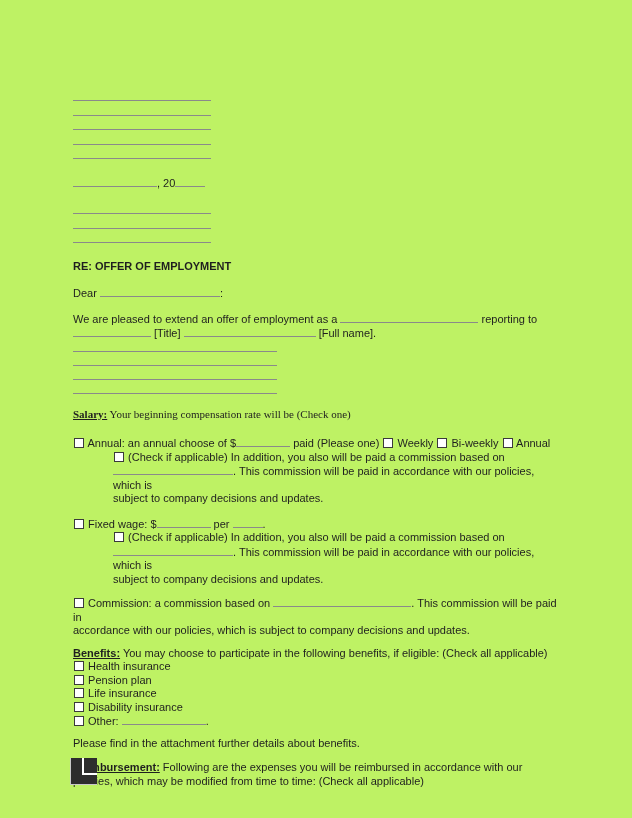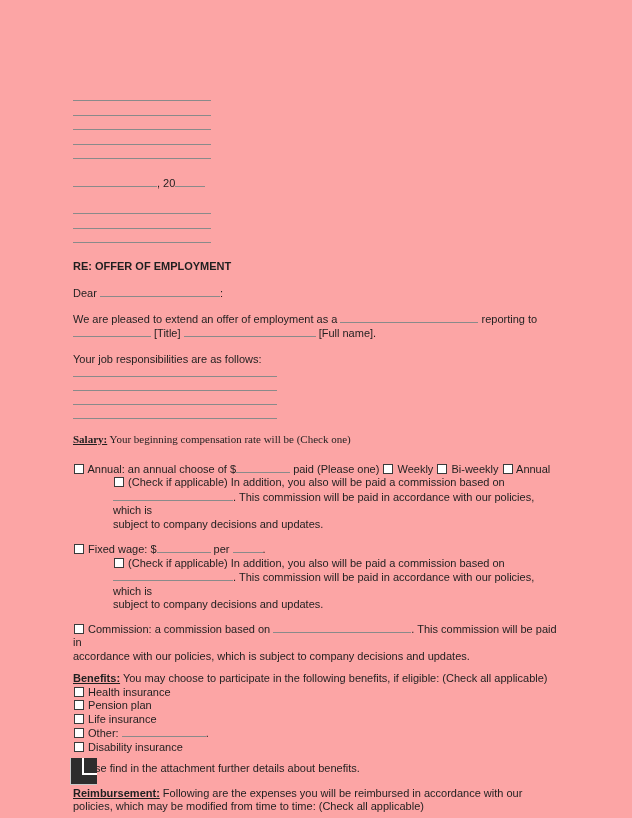--- a/index.html
+++ b/index.html
@@ -1,20 +1,20 @@
 <!DOCTYPE html>
 <html><head>
 <meta charset="utf-8">
 <style>
   html, body { margin: 0; padding: 0; background: #ffffff; }
   .page {
     position: relative;
     width: 632px;
     height: 818px;
-    background: #fca5a5;
+    background: #bef264;
     font-family: "Liberation Sans", "DejaVu Sans", sans-serif;
     font-size: 11px;
     color: #1f1f1f;
     overflow: hidden;
   }
   .content {
     position: absolute;
     left: 73px;
     top: 90px;
     width: 487px;
@@ -98,21 +98,20 @@
 
     <div class="line subject">RE: OFFER OF EMPLOYMENT</div>
 
     <div class="line salutation"><span>Dear </span><span class="blank" style="width: 120px;"></span><span>:</span></div>
 
     <div class="intro">
       <div class="line"><span>We are pleased to extend an offer of employment as a </span><span class="blank" style="width: 138px;"></span><span> reporting to</span></div>
       <div class="line"><span class="blank" style="width: 78px;"></span><span> [Title] </span><span class="blank" style="width: 132px;"></span><span> [Full name].</span></div>
     </div>
 
-    <div class="line resp-label">Your job responsibilities are as follows:</div>
 
     <div class="resp-lines">
       <div class="line"><span class="blank" style="width: 204px;"></span></div>
       <div class="line"><span class="blank" style="width: 204px;"></span></div>
       <div class="line"><span class="blank" style="width: 204px;"></span></div>
       <div class="line"><span class="blank" style="width: 204px;"></span></div>
     </div>
 
     <div class="line salary-heading"><span class="hl">Salary:</span><span> Your beginning compensation rate will be (Check one)</span></div>
 
@@ -134,22 +133,22 @@
       <div class="line"><span class="cbx"></span><span> Commission: a commission based on </span><span class="blank" style="width: 138px;"></span><span>. This commission will be paid in</span></div>
       <div class="line"><span>accordance with our policies, which is subject to company decisions and updates.</span></div>
     </div>
 
     <div class="line benefits-heading"><span class="hl">Benefits:</span><span> You may choose to participate in the following benefits, if eligible: (Check all applicable)</span></div>
 
     <div>
       <div class="line"><span class="cbx"></span><span> Health insurance</span></div>
       <div class="line"><span class="cbx"></span><span> Pension plan</span></div>
       <div class="line"><span class="cbx"></span><span> Life insurance</span></div>
+      <div class="line"><span class="cbx"></span><span> Disability insurance</span></div>
       <div class="line"><span class="cbx"></span><span> Other: </span><span class="blank" style="width: 84px;"></span><span>.</span></div>
-      <div class="line"><span class="cbx"></span><span> Disability insurance</span></div>
     </div>
 
     <div class="line note">Please find in the attachment further details about benefits.</div>
 
     <div class="line reimb"><span class="hl">Reimbursement:</span><span> Following are the expenses you will be reimbursed in accordance with our policies, which may be modified from time to time: (Check all applicable)</span></div>
 
   </div>
 
   <div class="logo">
     <span class="gap-v"></span>

